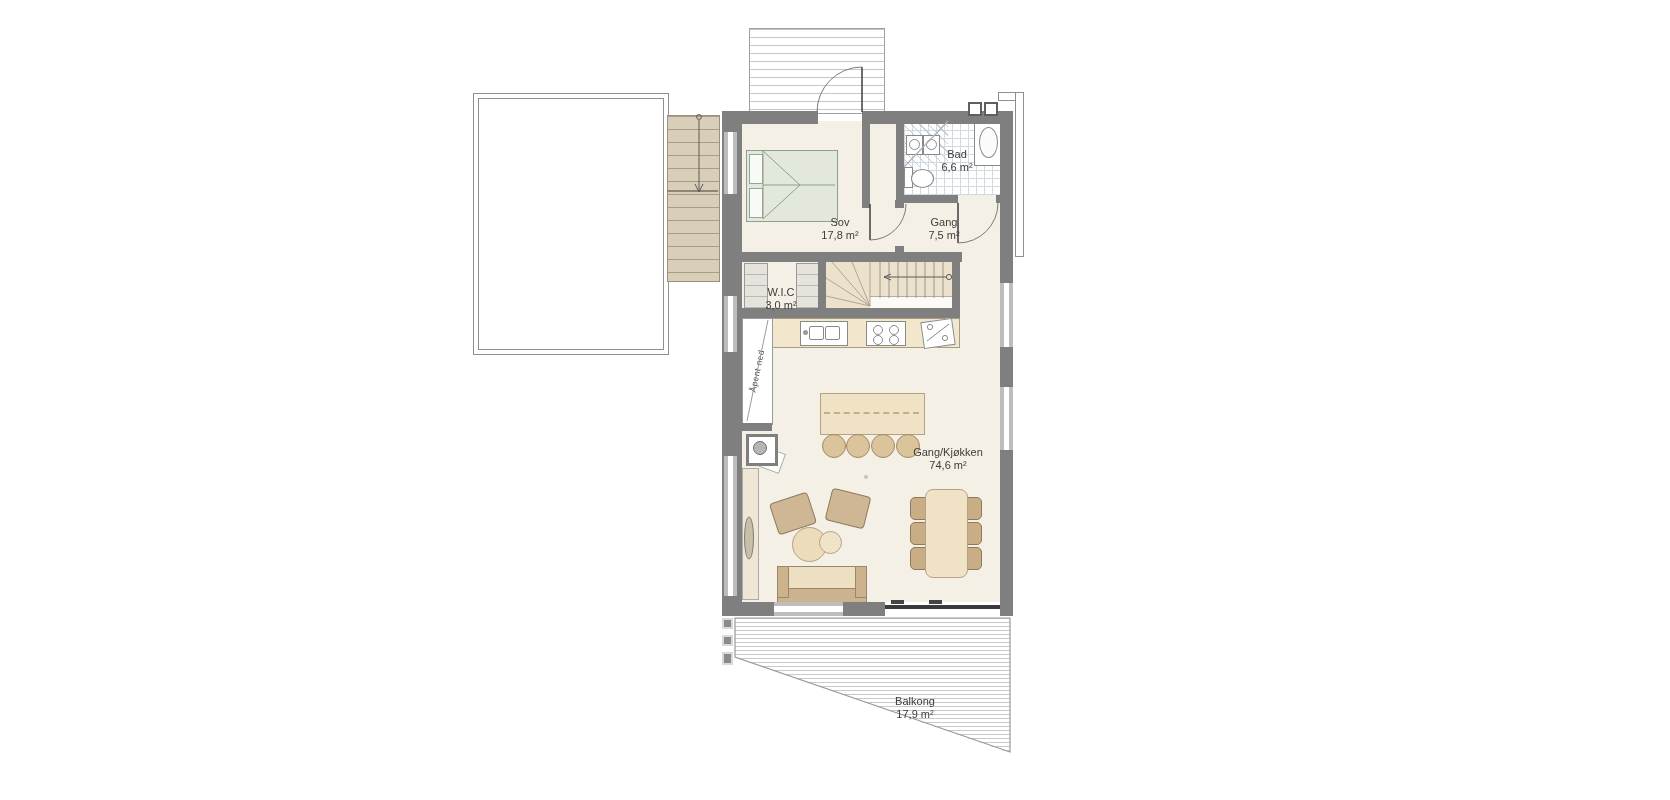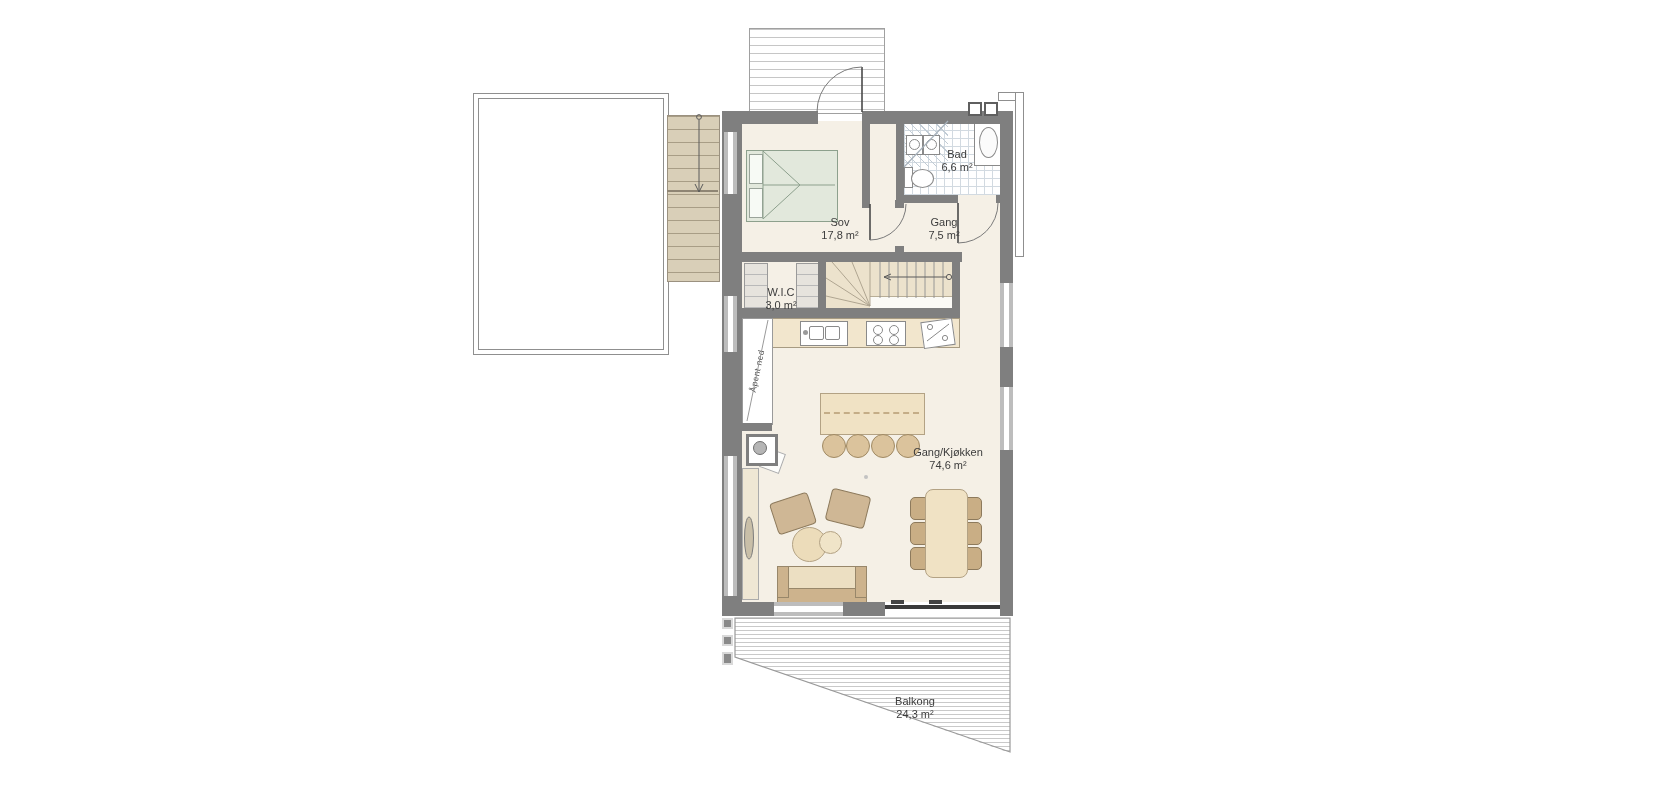--- a/index.html
+++ b/index.html
@@ -229,16 +229,16 @@
   <div class="lbl" style="left:781px;top:270px;margin-top:16px;">
     <span>W.I.C</span>
     <span>3,0 m²</span>
   </div>
   <div class="lbl" style="left:948px;top:446px;">
     <span>Gang/Kjøkken</span>
     <span>74,6 m²</span>
   </div>
   <div class="lbl" style="left:915px;top:650px;margin-top:45px;">
     <span>Balkong</span>
-    <span>24,3 m²</span>
+    <span>17,9 m²</span>
   </div>
 
 </div>
 
 </body></html>

